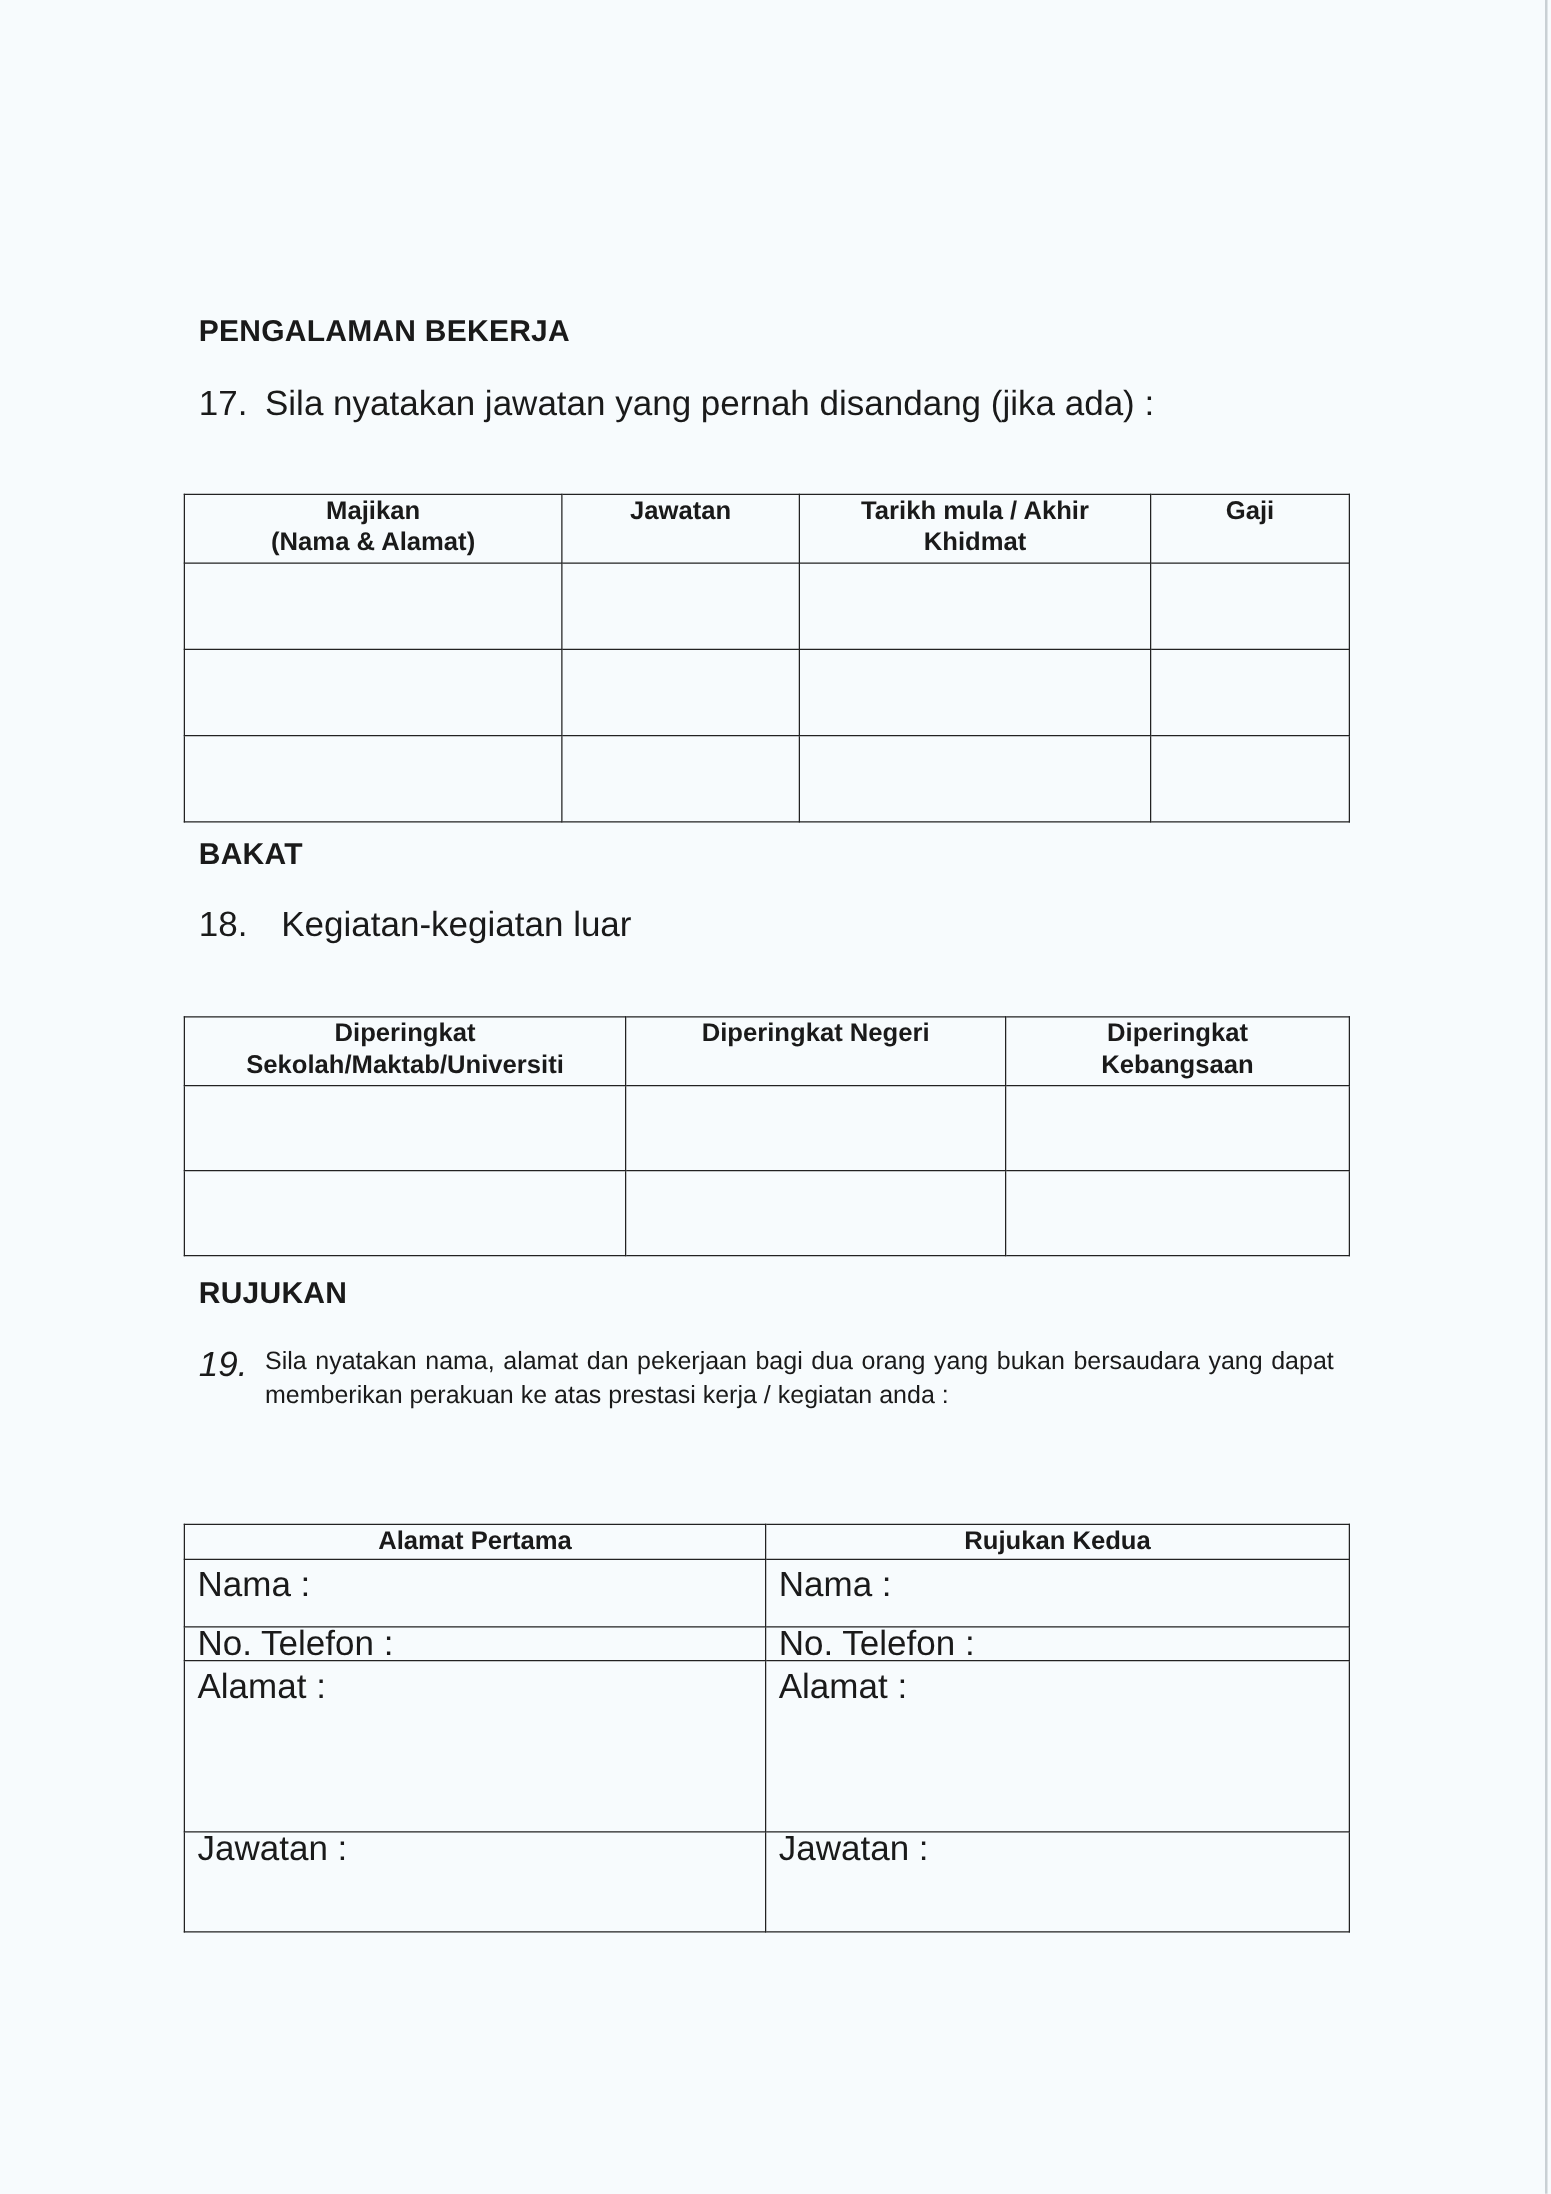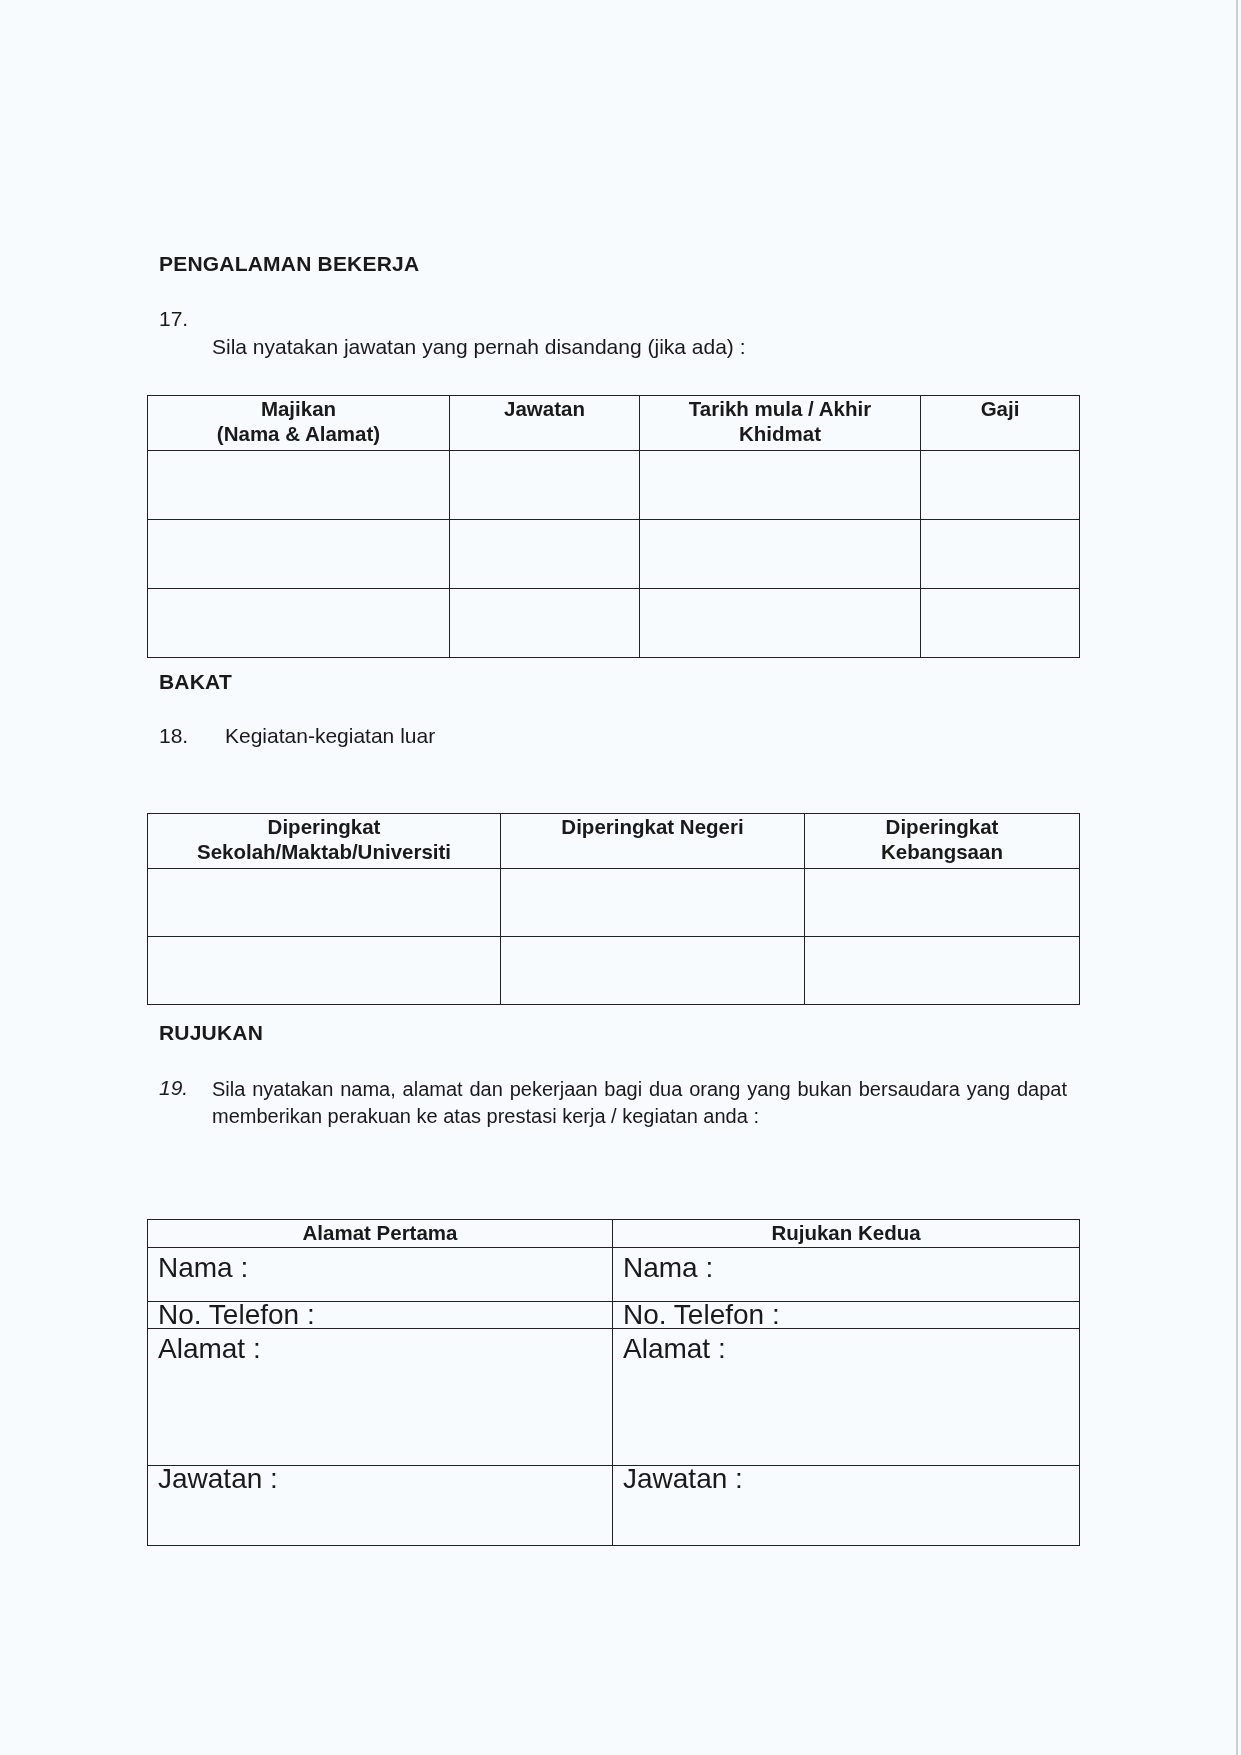--- a/index.html
+++ b/index.html
@@ -10,24 +10,24 @@
     overflow: hidden;
     font-family: "Liberation Sans", sans-serif;
     color: #1a1a1a;
   }
   .right-edge {
     position: absolute; left: 1236px; top: 0; width: 2px; height: 1755px;
     background: #c9d0d4;
   }
   .heading {
     position: absolute; left: 159px;
-    font-weight: bold; font-size: 21px; letter-spacing: 0.2px;
+    font-weight: bold; font-size: 24px; letter-spacing: 0.2px;
   }
   .question {
-    position: absolute; left: 159px; font-size: 21px;
+    position: absolute; left: 159px; font-size: 28px;
   }
   .question .num { display: inline-block; }
   .question .txt { position: absolute; top: 0; }
   table.form {
     position: absolute;
     border-collapse: collapse;
     table-layout: fixed;
     margin-top: 36px;
   }
   table.form td, table.form th {
@@ -47,21 +47,21 @@
   }
 </style>
 </head>
 <body>
 
 <div class="right-edge"></div>
 
 <div class="heading" style="top:252px;">PENGALAMAN BEKERJA</div>
 <div class="question" style="top:307px;">
   <span class="num">17.</span>
-  <span class="txt" style="left:53px;white-space:nowrap;margin-top:28px;">Sila nyatakan jawatan yang pernah disandang (jika ada) :</span>
+  <span class="txt" style="left:53px;white-space:nowrap;">Sila nyatakan jawatan yang pernah disandang (jika ada) :</span>
 </div>
 
 <table class="form" style="left:147px; top:359px; width:932px;">
   <colgroup>
       <col style="width:302px">
       <col style="width:190px">
       <col style="width:281px">
       <col style="width:159px">
     </colgroup>
   <tbody>

